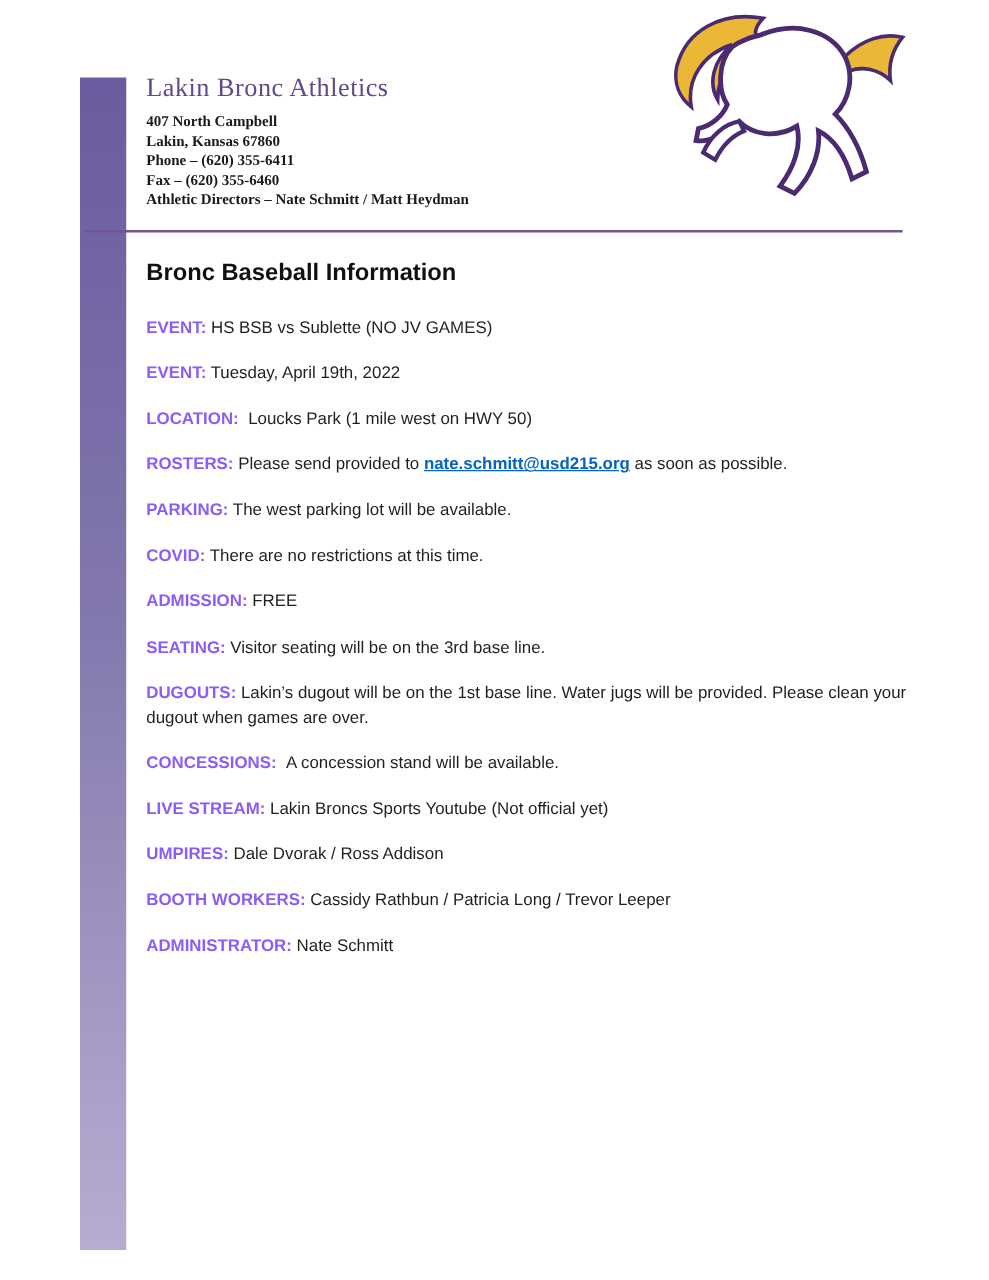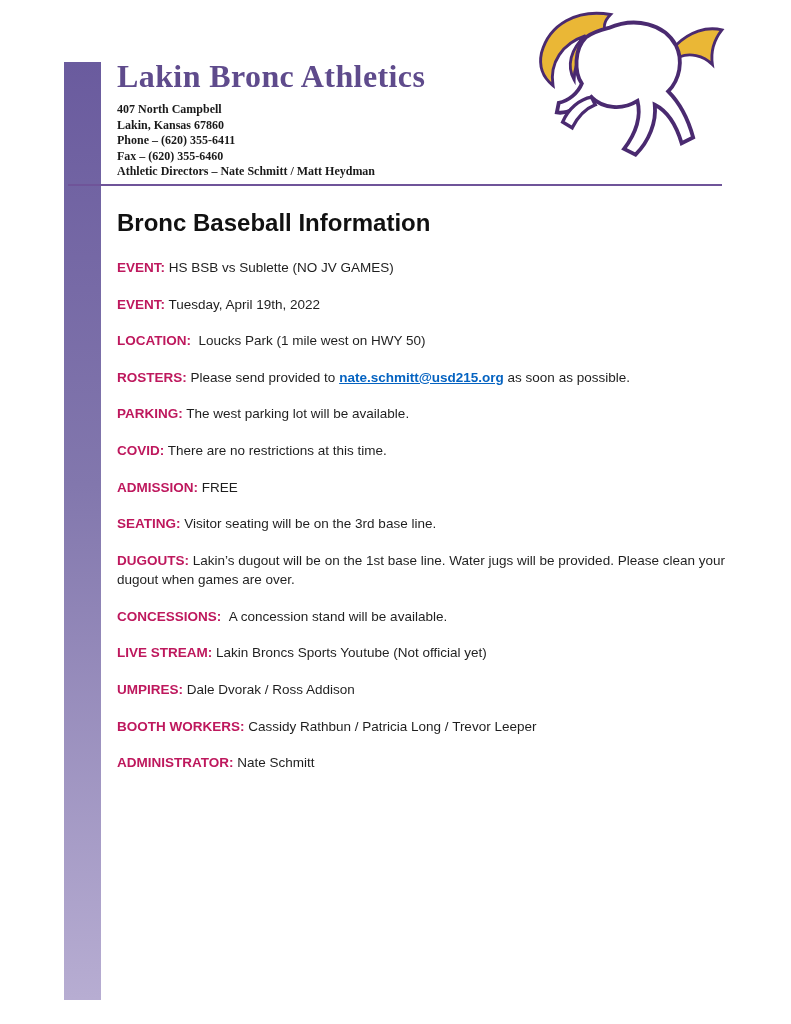--- a/index.html
+++ b/index.html
@@ -31,22 +31,22 @@
     height:168px;
   }
   .letterhead {
     position:absolute;
     left:117px;
     top:58px;
     width:420px;
   }
   .org-name {
     font-family:"Liberation Serif","DejaVu Serif",serif;
-    font-size:32px;
-    font-weight:700;
+    font-size:21px;
+    font-weight:400;
     color:var(--accent,#5f4b8c);
     letter-spacing:0.4px;
     margin-bottom:7px;
   }
   .addr {
     font-size:12px;
     font-weight:700;
     color:#1a1a1a;
     line-height:1.3;
     font-family:Liberation Serif, serif;
@@ -60,33 +60,33 @@
     border:none;
     background:var(--rule,#6f5499);
   }
   .content {
     position:absolute;
     left:117px;
     top:207px;
     width:608px;
   }
   .doc-title {
-    font-size:24px;
+    font-size:19px;
     font-weight:700;
     color:#111111;
     line-height:1.3;
     margin-bottom:20px;
   }
   .line {
     font-size:13.5px;
     line-height:1.45;
     color:#1f1f1f;
     margin-bottom:17px;
   }
-  .line strong { font-weight:700; color:#be185d; }
+  .line strong { font-weight:700; color:#8b5cf6; }
   .justify { text-align:justify; }
   .email-link {
     color:var(--link,#0563c1);
     text-decoration:underline;
     cursor:pointer;
     font-weight:bold;
   }
 </style>
 </head>
 <body>

